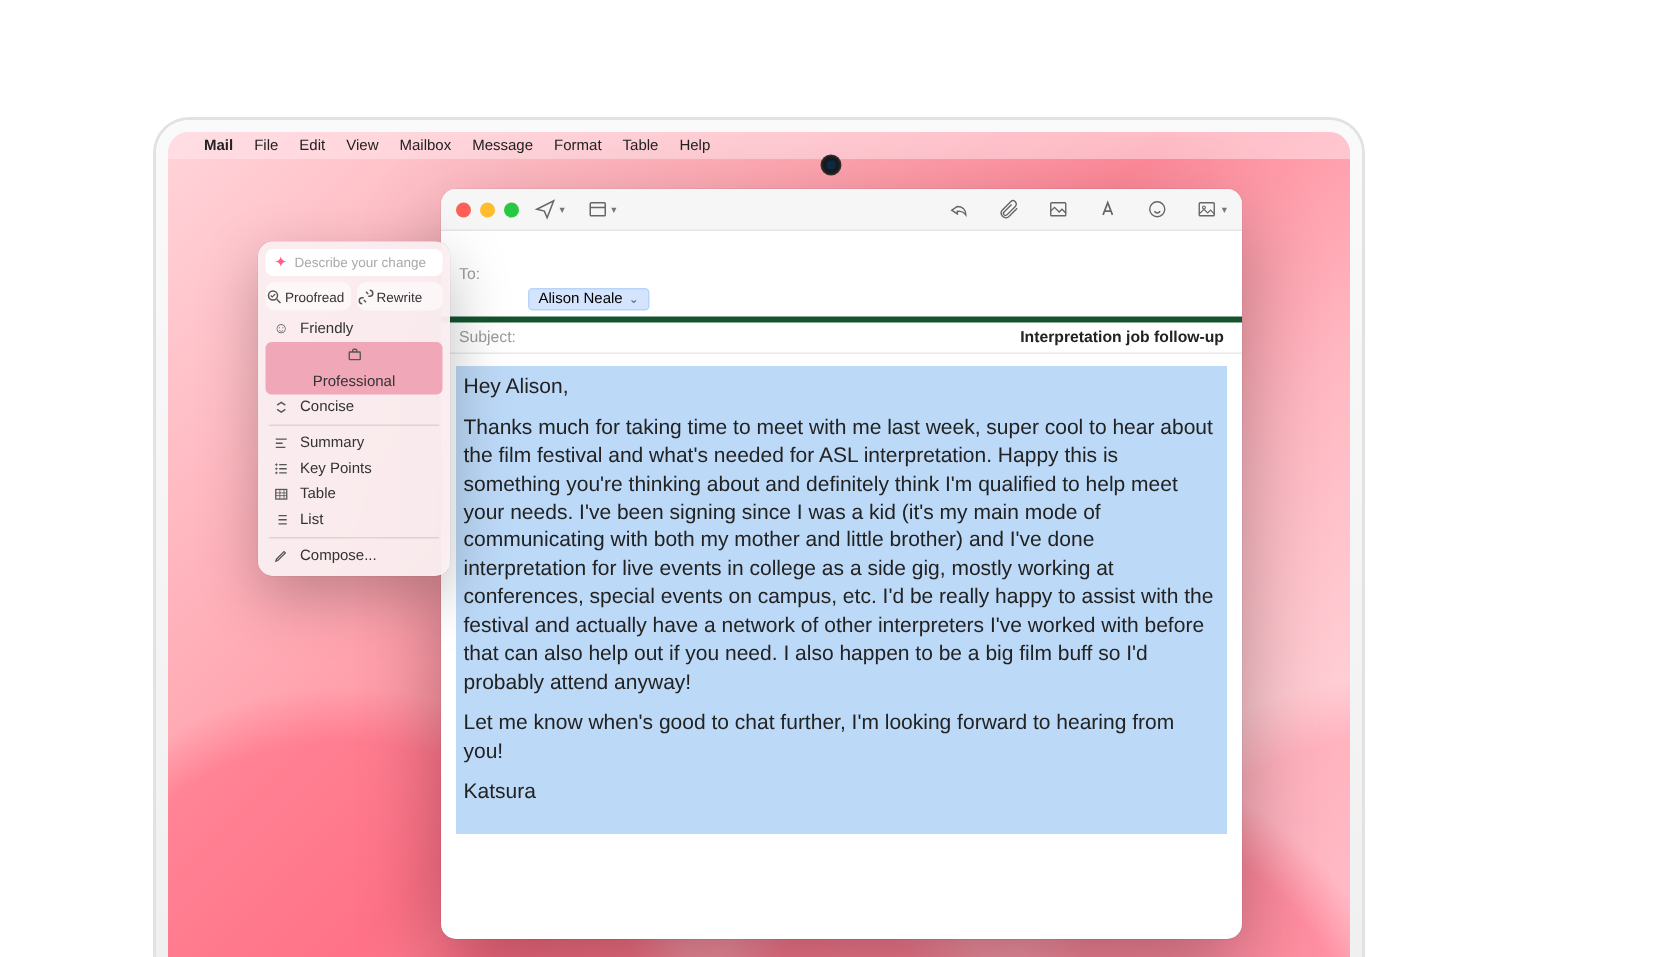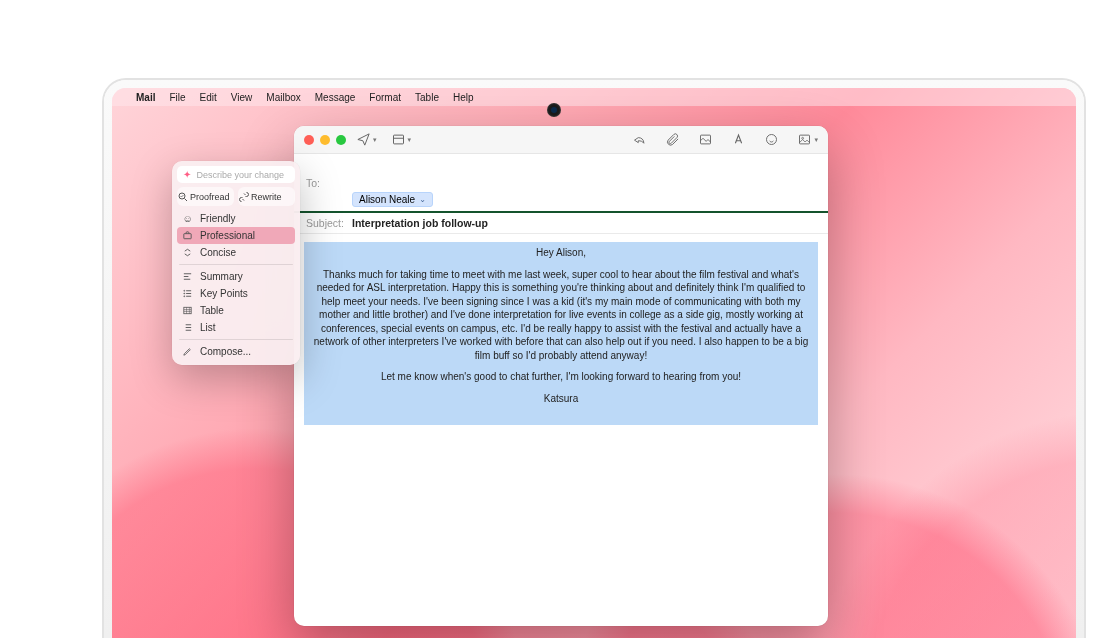--- a/index.html
+++ b/index.html
@@ -10,21 +10,21 @@
       height: 638px;
       overflow: hidden;
       position: relative;
     }
 
     
     .macbook-frame {
       position: absolute;
       top: 80px;
       left: 104px;
-      width: 980px;
+      width: 804px;
       height: 558px;
       border-radius: 22px 22px 0 0;
       background: linear-gradient(180deg, #fafafa, #f0f0f0);
       padding: 8px 8px 0 8px;
       box-shadow: 0 0 0 2px #e2e2e2;
     }
 
     .camera {
       position: absolute;
       top: 103px;
@@ -115,44 +115,43 @@
     .tl-min { background: #febc2e; }
     .tl-max { background: #28c840; }
 
     .titlebar-icons { display: flex; align-items: center; gap: 14px; }
     .titlebar-icons.right { margin-left: auto; gap: 18px; }
     .titlebar-icons svg { width: 15px; height: 15px; stroke: #666; fill: none; }
     .titlebar-icons .tool { display:flex; align-items:center; gap:2px; }
     .titlebar-icons .chev { font-size:7px; color:#777; }
 
     .headers { border-bottom: 1px solid #eaeaea; font-size: 10.5px; }
-    .header-row { display: flex; align-items: center; padding: 4px 12px; border-bottom: 2px solid #14532d; }
-    .header-row:last-child { border-bottom: none; }
+    .header-row { display: flex; align-items: center; padding: 4px 12px; border-bottom: 4px solid #14532d; }
+    .header-row:last-child { border-bottom: none; justify-content: space-between; }
     .header-row .label { color: #999; width: 46px; }
     .header-row .value { color: #222; font-weight: bold; }
     .token {
       background: #d4e4fd;
       border: 0.5px solid #b8d4fb;
       border-radius: 3px;
       padding: 1px 6px;
       font-size: 10px;
       display: inline-flex;
       align-items: center;
       gap: 4px;
       margin-top: 34px;
     }
     .token::after { content: '⌄'; font-size: 8px; color: #4a6a9a; }
 
     .mail-body {
       flex: 1;
       padding: 8px 10px;
-      font-size: 10px;
+      font-size: 14px;
       line-height: 1.35;
       color: #222;
-      text-align: center;
     }
     .selection {
       background: #bcd9f7;
       padding: 4px 5px 4px 5px;
     }
     .selection p { margin-bottom: 8px; }
     .selection p:last-child { margin-bottom: 16px; }
 
     
     .ai-popover {
@@ -198,21 +197,21 @@
     .ai-btn svg { width: 12px; height: 12px; stroke: #555; fill: none; }
 
     .ai-list { list-style:none; }
     .ai-list li {
       display: flex;
       align-items: center;
       gap: 7px;
       padding: 3px 5px;
       border-radius: 4px;
     }
-    .ai-list li.active { background: #f0a8b8; }
+    .ai-list li.active { background: #f0a8b8; flex-direction: column; }
     .ai-list li.divider { height: 1px; background: rgba(0,0,0,0.1); margin: 3px 2px; padding: 0; }
     .ai-list svg, .ai-list .iconwrap { width: 11px; height: 11px; stroke: #555; fill: none; flex-shrink:0; }
     .ai-list .iconwrap { display:inline-flex; align-items:center; justify-content:center; font-size:10px; color:#555; }
   </style>
 </head>
 <body>
 
 <div class="camera"></div>
 
 <div class="macbook-frame">

